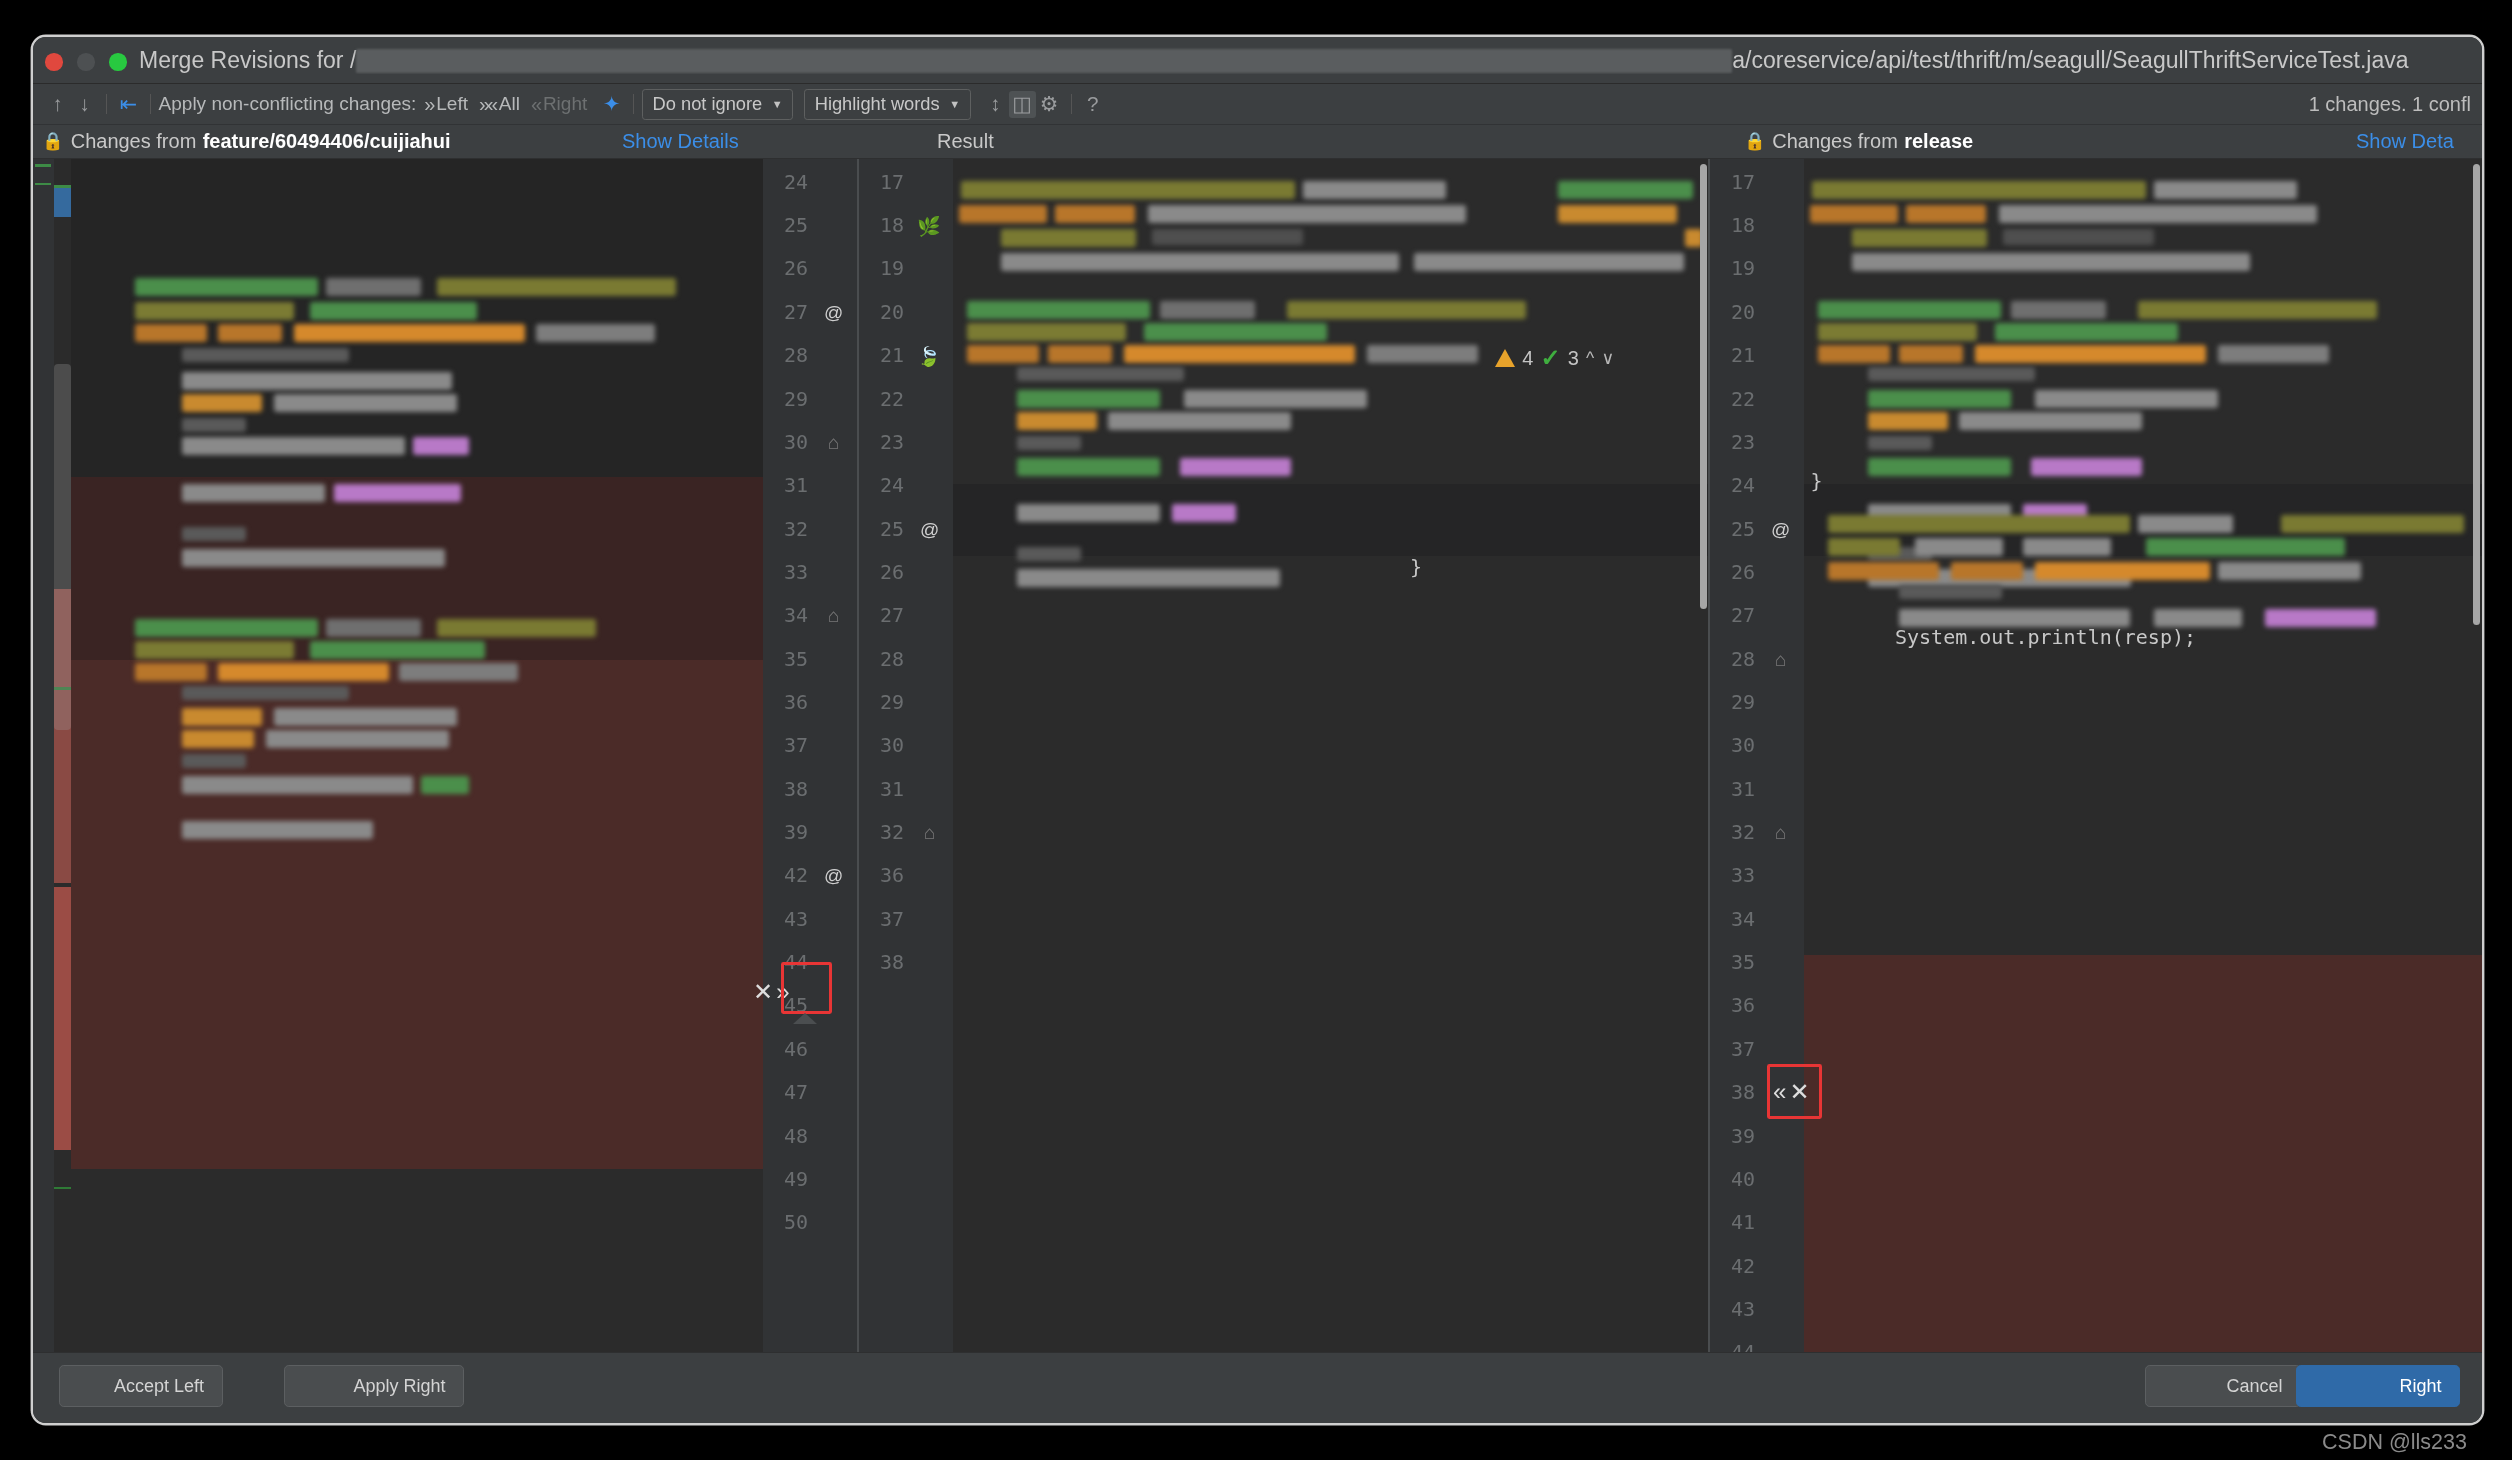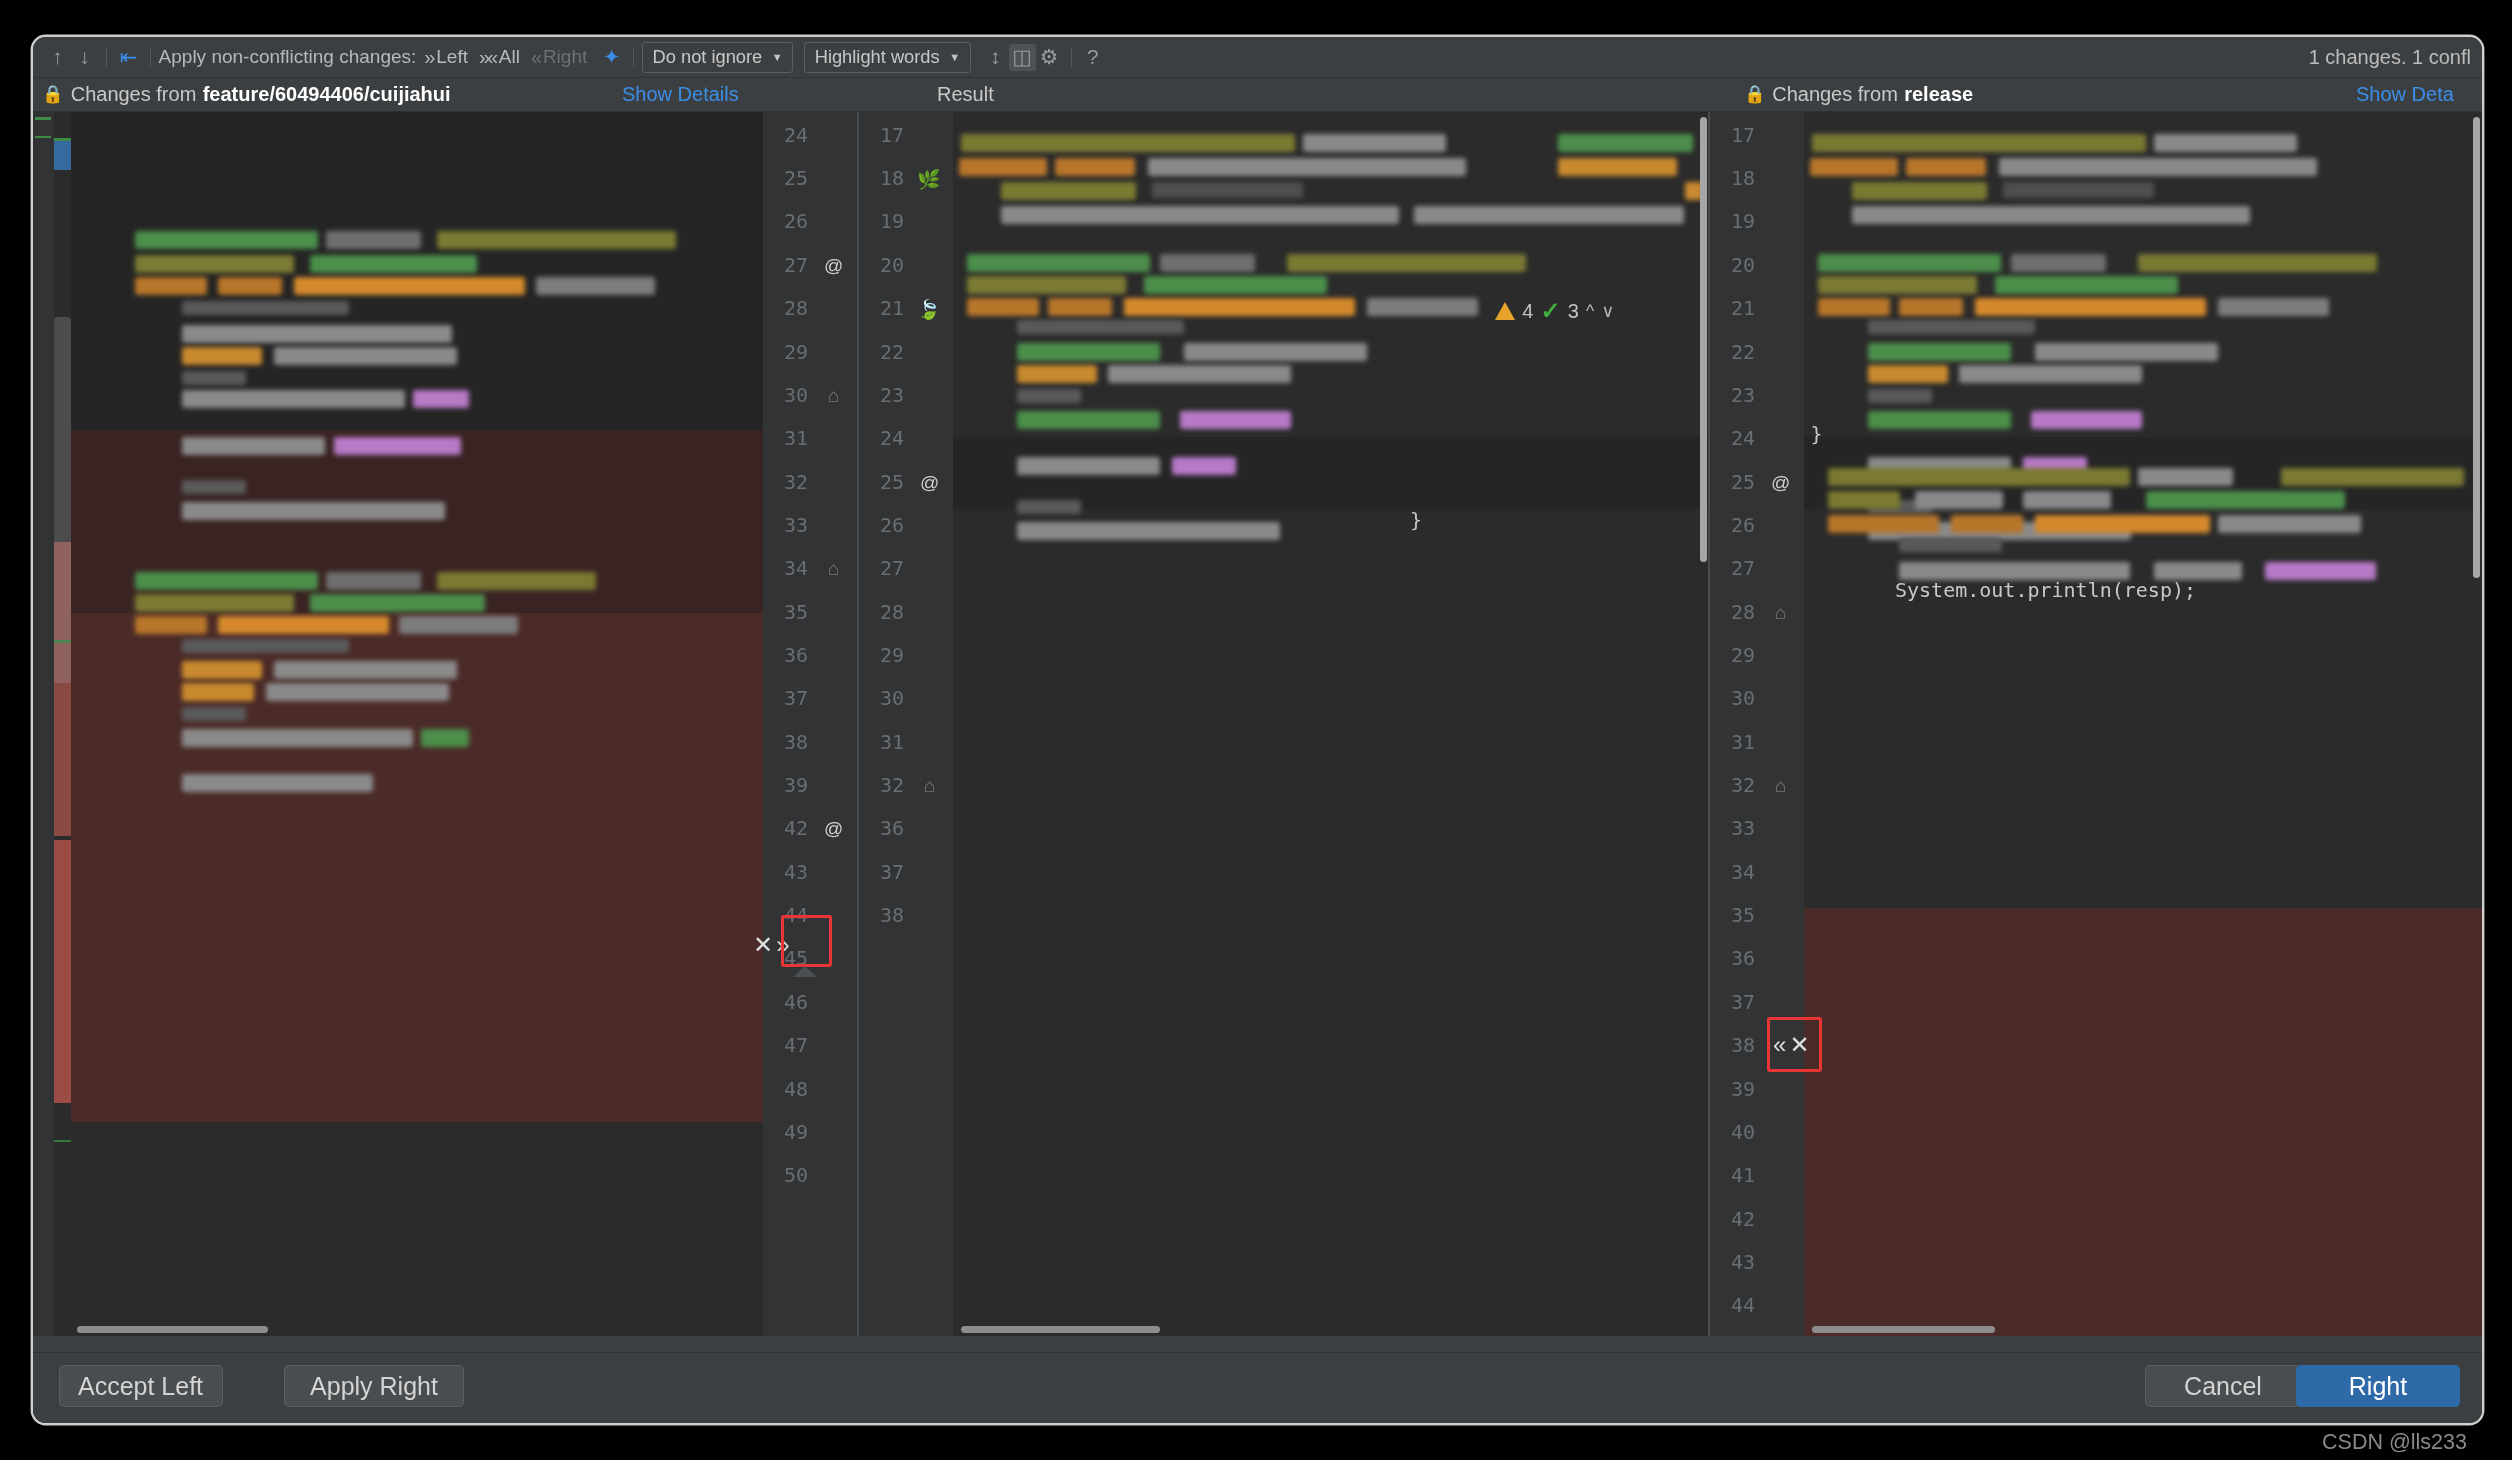--- a/index.html
+++ b/index.html
@@ -134,35 +134,43 @@
   .chk{color:#3fae3f;font-size:24px;font-weight:bold;}
   .ic-chev{color:#b7b7b7;font-size:17.5px;}
 
   
   #bottombar{
     position:absolute;left:0;right:0;bottom:0;height:70px;background:#3c3f41;
     border-top:0.8px solid #2e2f30;
   }
   .btn{
     position:absolute;top:12px;height:40px;border:0.8px solid #5c5f61;border-radius:4.8px;
-    background:#4a4d4f;color:#d4d4d4;font-size:25px;display:flex;align-items:center;
-    justify-content:center;padding:0 17.5px;cursor:pointer;white-space:nowrap;
+    background:#4a4d4f;color:#d4d4d4;font-size:18px;display:flex;align-items:center;
+    justify-content:flex-end;padding:0 17.5px;cursor:pointer;white-space:nowrap;
   }
   .btn.primary{background:#2f6aa8;border-color:#2f6aa8;color:#fff;}
 
   #watermark{
     position:absolute;right:45px;bottom:4.8px;color:#8a8a8a;font-size:21.5px;
     font-family:"Liberation Sans",sans-serif;
   }
 </style>
 </head>
 <body>
 
 <div id="window">
 
+  <div id="titlebar">
+    <div class="traffic tl-close"></div>
+    <div class="traffic tl-min"></div>
+    <div class="traffic tl-zoom"></div>
+    <div id="title-text">
+      <span>Merge Revisions for /</span><span class="redact" style="width:1376px"></span><span>a/coreservice/api/test/thrift/m/seagull/SeagullThriftServiceTest.java</span>
+    </div>
+  </div>
 
   <div id="toolbar">
     <div class="tb-ico">↑</div>
     <div class="tb-ico">↓</div>
     <div class="tb-sep"></div>
     <div class="tb-ico" style="color:#3b8ee8;">⇤</div>
     <div class="tb-sep"></div>
     <span class="tb-label">Apply non-conflicting changes:</span>
     <span class="apply-link">
       <span class="chev">»</span>

